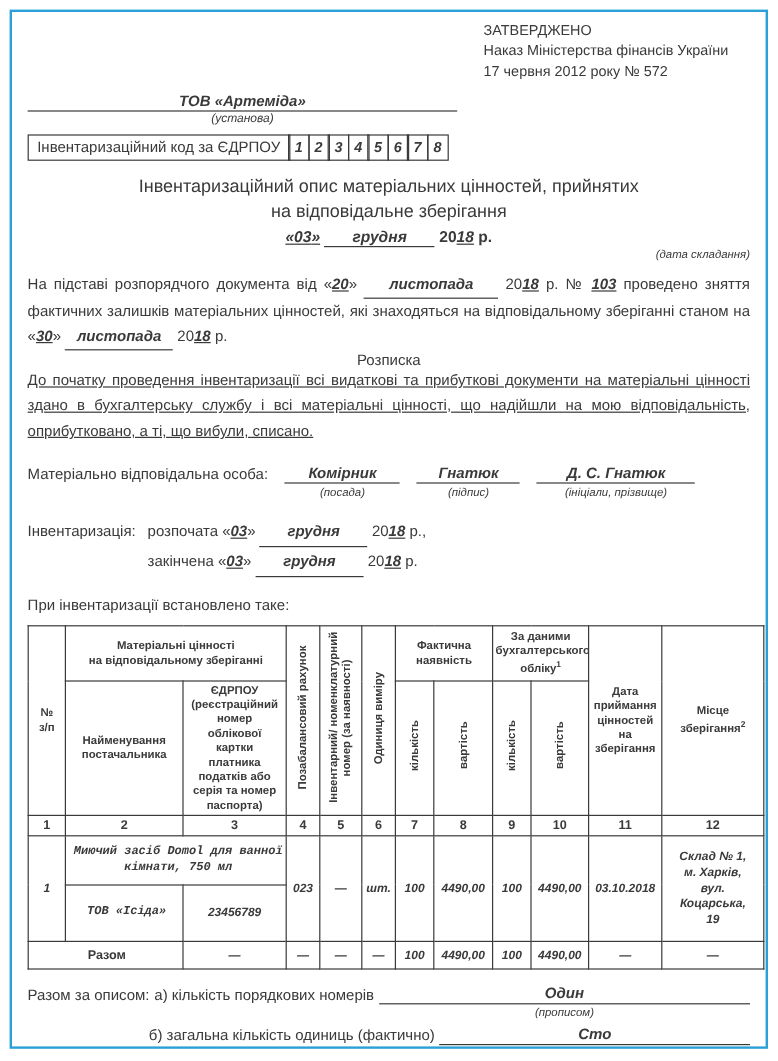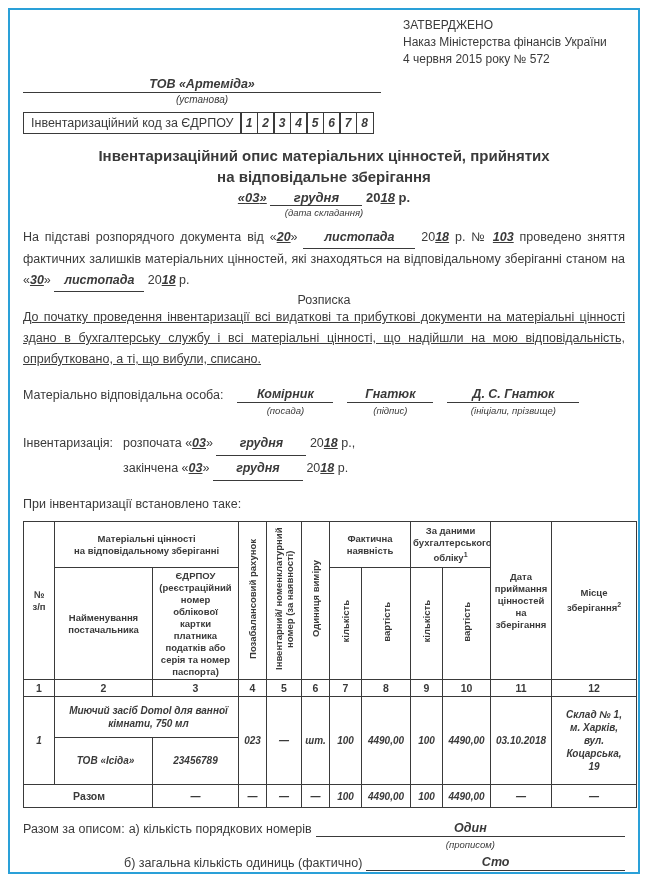--- a/index.html
+++ b/index.html
@@ -13,23 +13,23 @@
   .approval { margin-left:380px; font-size:12px; line-height:17px; padding-top:2px; }
   
   .org-wrap { width:358px; margin-top:9px; }
   .org-line { border-bottom:1.5px solid #3a3a3a; text-align:center; font-weight:bold; font-style:italic; font-size:12.5px; padding-bottom:1px; }
   .org-cap { text-align:center; font-style:italic; font-size:10px; padding-top:1px; }
   
   .ed-row { display:flex; margin-top:7px; }
   .ed-label { border:1.5px solid #3a3a3a; font-size:12.5px; padding:1px 7px; height:22px; display:flex; align-items:center; }
   .ed-cell { width:18px; height:22px; border:1.5px solid #3a3a3a; margin-left:-1.5px; display:flex; align-items:center; justify-content:center; font-weight:bold; font-style:italic; font-size:12px; }
   
-  .title { text-align:center; font-weight:bold; font-size:15px; line-height:21px; margin-top:11px; }
+  .title { text-align:center; font-weight:normal; font-size:15px; line-height:21px; margin-top:11px; }
   .t-date { text-align:center; font-weight:bold; font-size:13px; margin-top:3px; }
-  .t-date-cap { text-align:center; font-style:italic; font-size:9.5px; margin-top:1px; }
+  .t-date-cap { text-align:right; font-style:italic; font-size:9.5px; margin-top:1px; }
   
   .val { font-weight:bold; font-style:italic; }
   .u { text-decoration:underline; }
   .blank { display:inline-block; border-bottom:1px solid #3a3a3a; text-align:center; font-weight:bold; font-style:italic; }
   .para { font-size:12.5px; line-height:21px; text-align:justify; margin-top:9px; }
   .center-head { text-align:center; font-size:12.5px; margin-top:1px; }
   
   .resp { display:flex; margin-top:17px; font-size:12.5px; align-items:flex-start; }
   .resp-label { white-space:nowrap; padding-top:1px; }
   .resp-col { display:flex; flex-direction:column; margin-left:14px; }
@@ -47,42 +47,42 @@
   .vert { writing-mode:vertical-rl; transform:rotate(180deg); display:inline-block; font-weight:bold; font-size:9.5px; line-height:11px; max-height:150px; }
   .vert-s { max-height:105px; }
   .tr-group { height:46px; }
   .tr-sub { height:112px; }
   .tr-nums { height:17px; }
   .tr-nums td { font-weight:bold; font-size:10.5px; }
   .tr-a { height:40px; }
   .tr-b { height:46px; }
   .tr-total { height:23px; }
   .cell-val { font-weight:bold; font-style:italic; font-size:10px; line-height:13px; }
-  .cell-left { text-align:left; padding-left:6px !important; }
+  .cell-left { text-align:left; padding-left:6px !important;font-family:Liberation Mono, monospace; }
   .total-lbl { text-align:center; padding-left:4px !important; font-weight:bold; font-size:10.5px; }
   sup { font-size:7px; }
   
   .summary { margin-top:13px; font-size:12.5px; }
   .sum-item { display:flex; align-items:flex-start; }
   .sum-item + .sum-item { margin-top:5px; }
   .sum-prefix { white-space:nowrap; padding-top:1px; }
   .sum-right { flex:1; display:flex; flex-direction:column; margin-left:4px; }
   .sum-val { border-bottom:1px solid #3a3a3a; text-align:center; font-weight:bold; font-style:italic; padding-bottom:1px; }
   .sum-cap { text-align:center; font-style:italic; font-size:9.5px; padding-top:2px; }
   .indent { margin-left:101px; }
 </style>
 </head>
 <body>
 
 <div class="page">
 
   <div class="approval">
     <div>ЗАТВЕРДЖЕНО</div>
     <div>Наказ Міністерства фінансів України</div>
-    <div>4 червня 2015 року № 572</div>
+    <div>17 червня 2012 року № 572</div>
   </div>
 
   <div class="org-wrap">
     <div class="org-line">ТОВ «Артеміда»</div>
     <div class="org-cap">(установа)</div>
   </div>
 
   <div class="ed-row">
     <div class="ed-label">Інвентаризаційний код за ЄДРПОУ</div>
     <div class="ed-cell">1</div>

